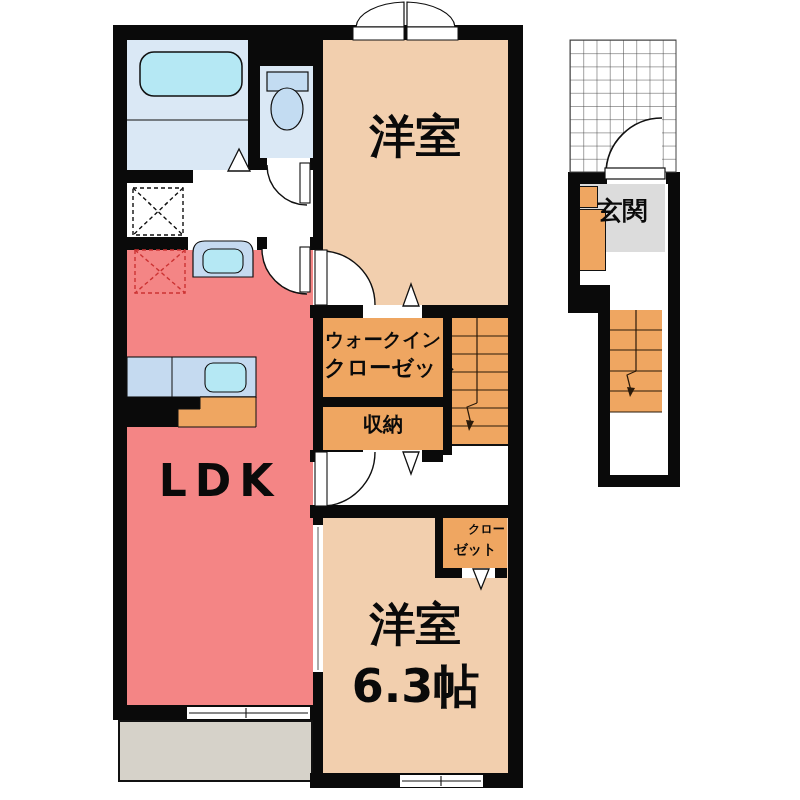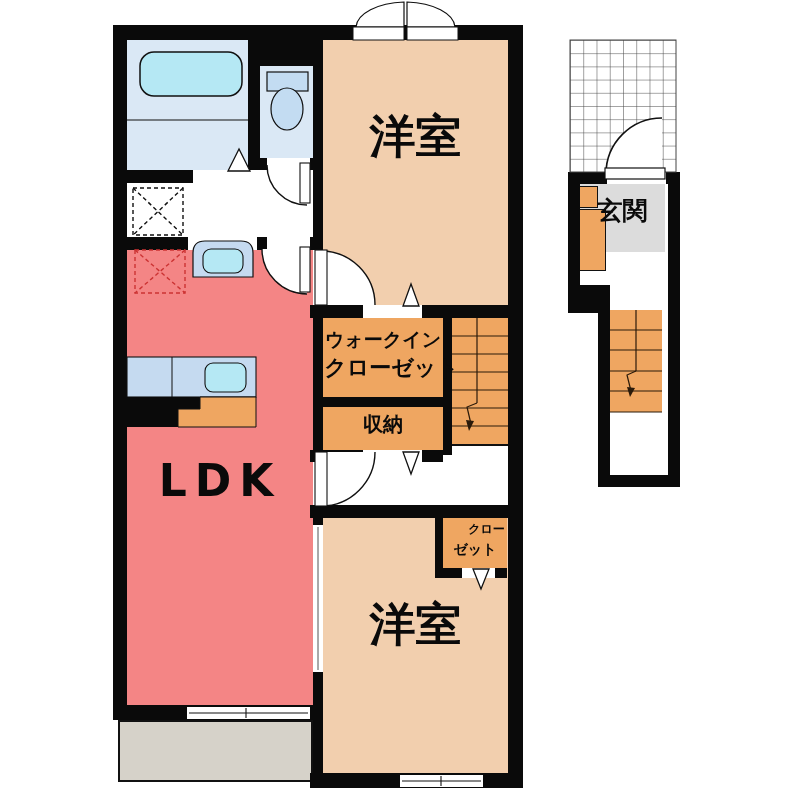--- a/index.html
+++ b/index.html
@@ -210,16 +210,17 @@
 
   <div class="lbl" style="left:323px;top:330px;width:120px;font-size:19px;">ウォークイン</div>
   <div class="lbl" style="left:323px;top:356px;width:137px;font-size:22px;">クローゼット</div>
 
   <div class="lbl" style="left:323px;top:414px;width:120px;font-size:20px;">収納</div>
 
   <div class="lbl" style="left:443px;top:523px;width:87px;font-size:12px;">クロー</div>
   <div class="lbl" style="left:443px;top:542px;width:64px;font-size:14px;">ゼット</div>
 
   <div class="lbl" style="left:323px;top:600px;width:185px;font-size:46px;">洋室</div>
+  <div class="lbl" style="left:323px;top:662px;width:185px;font-size:46px;">6.3帖</div>
 
 
   <div class="lbl" style="left:580px;top:198px;width:85px;font-size:25px;">玄関</div>
 </div>
 
 </body></html>

